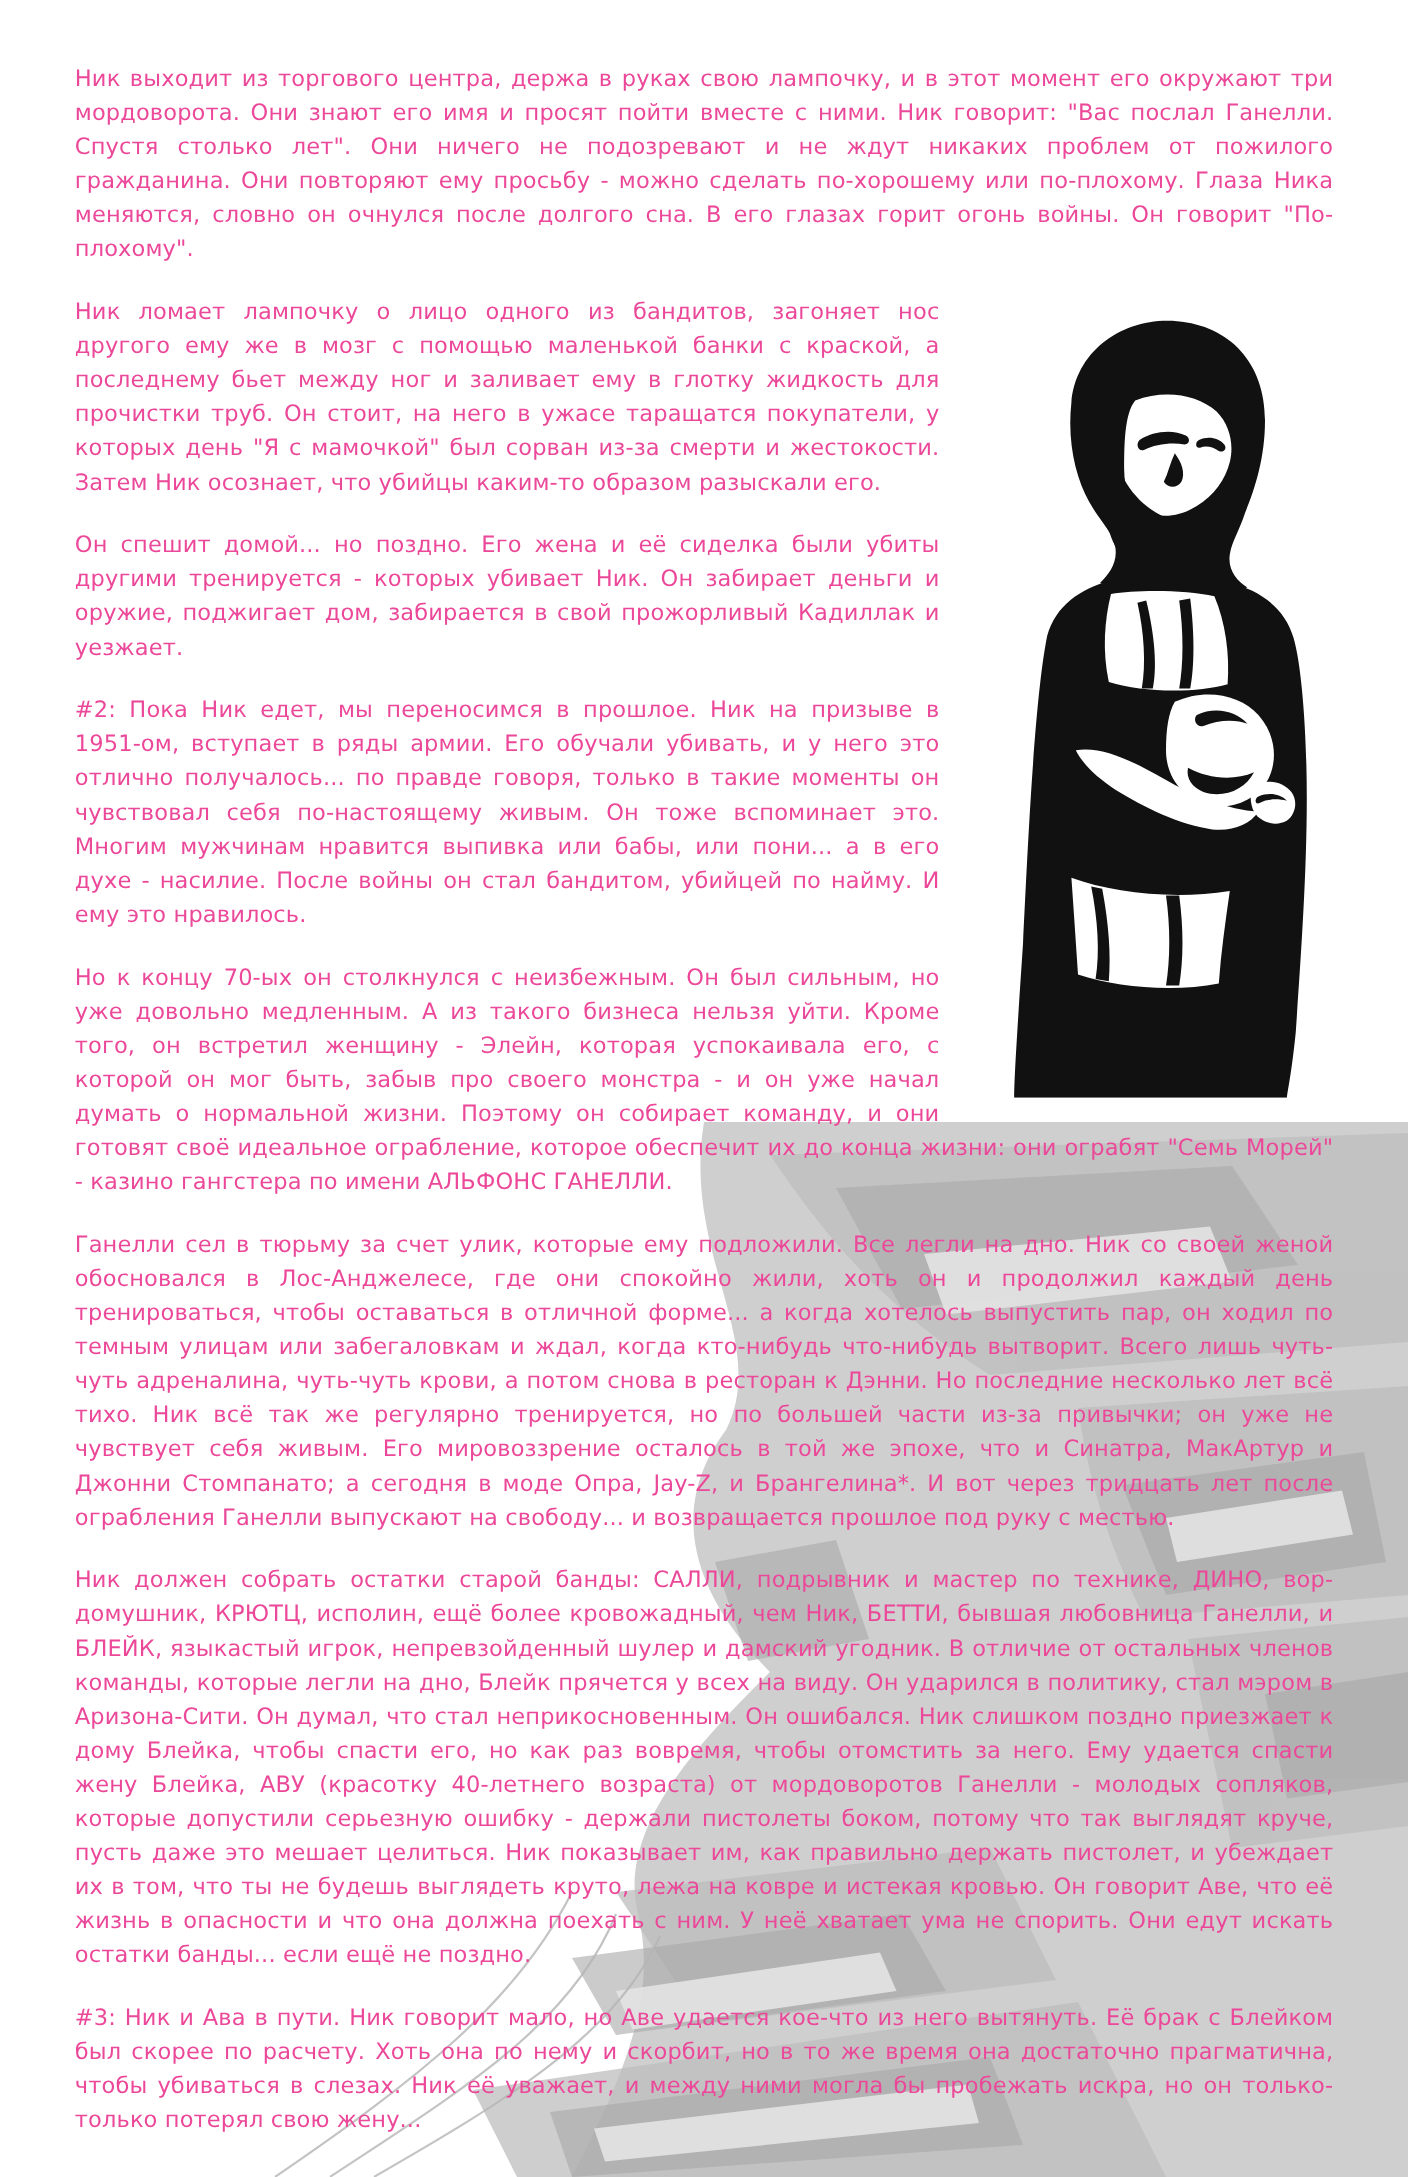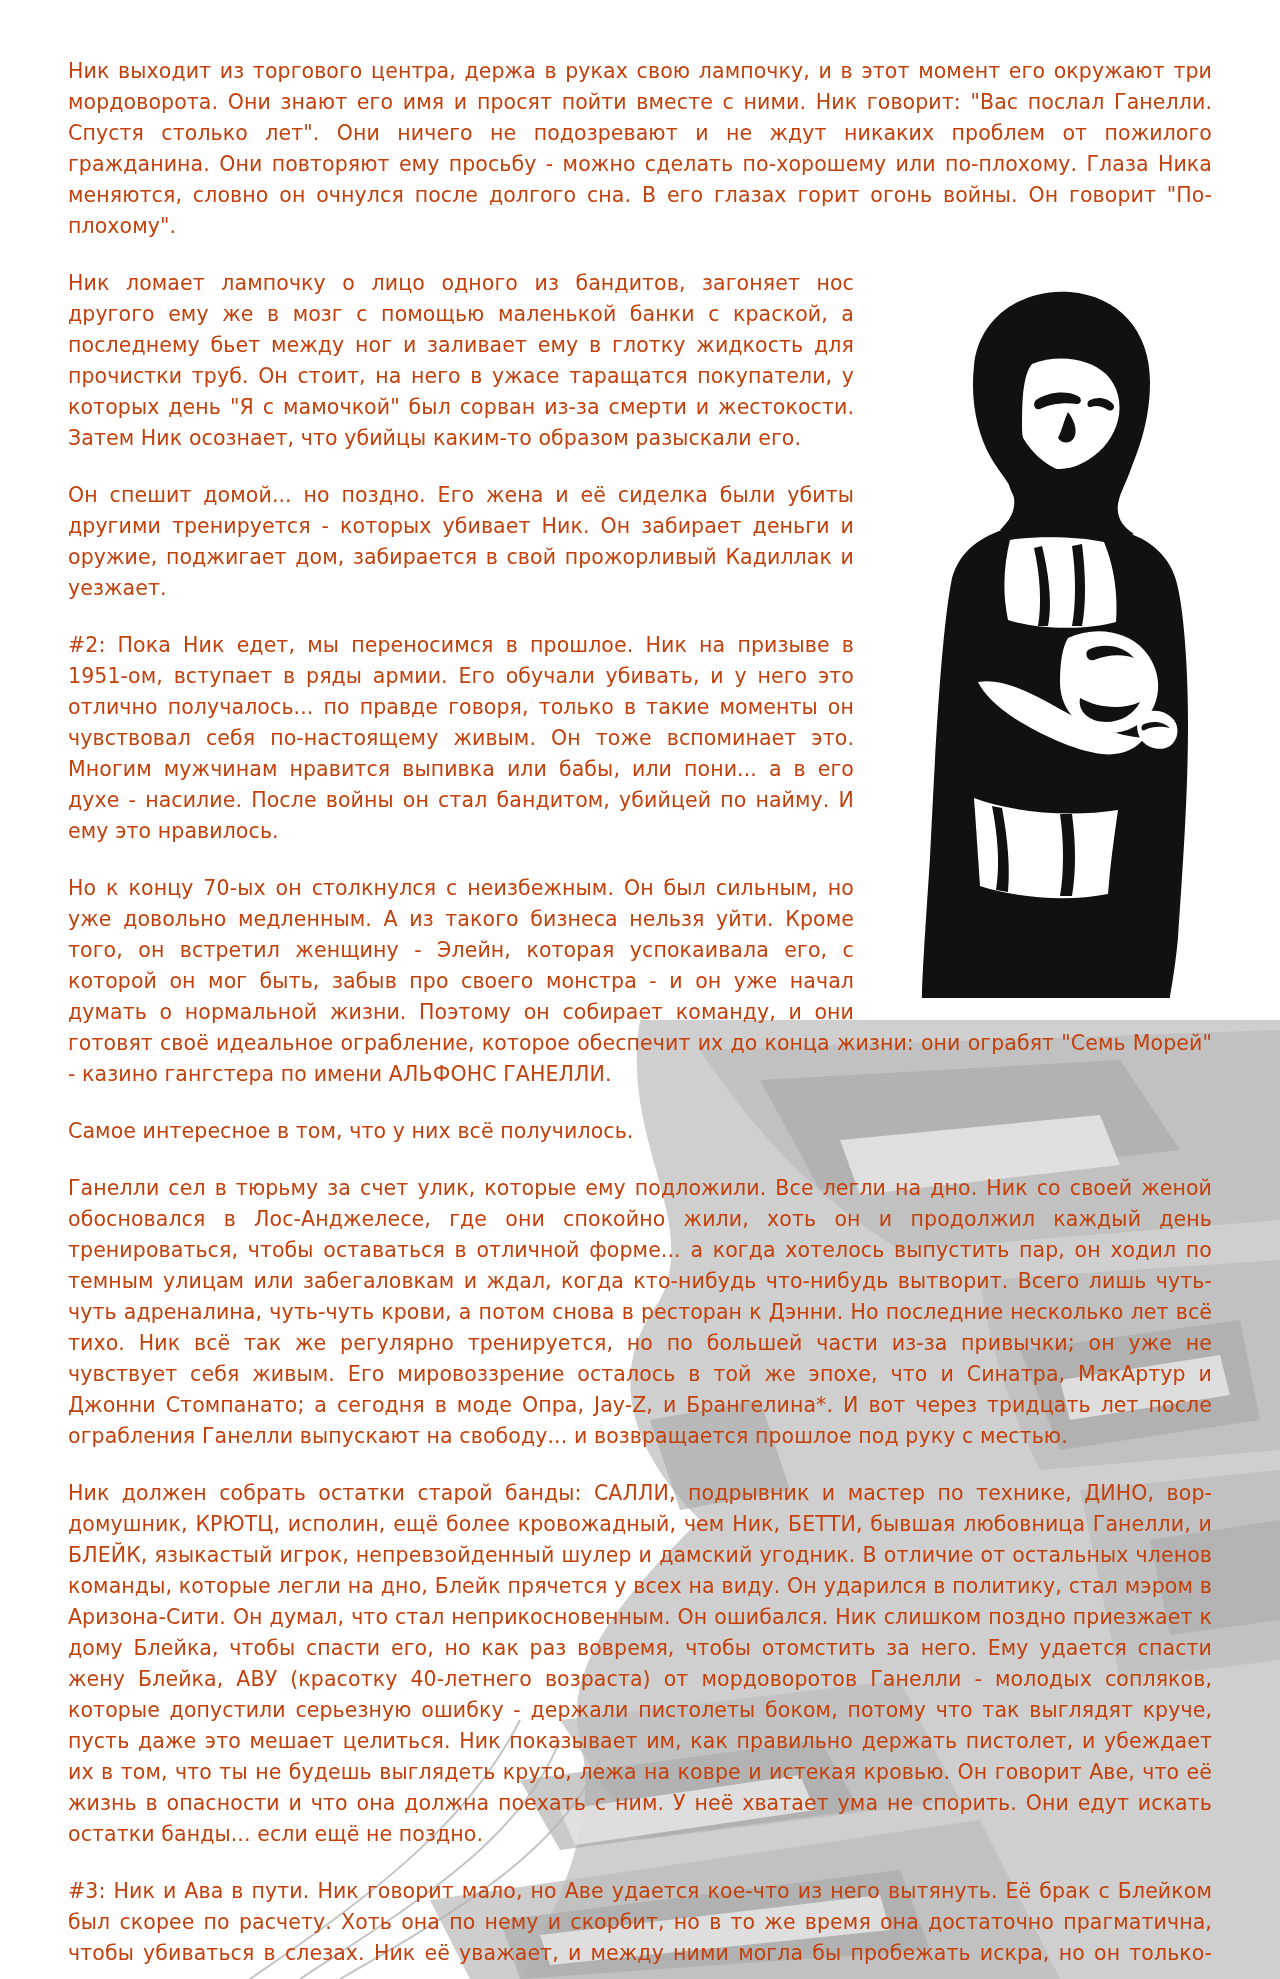--- a/index.html
+++ b/index.html
@@ -33,21 +33,21 @@
     position: relative;
     z-index: 5;
     padding: 56px 68px 0 68px;
     box-sizing: border-box;
     width: 1280px;
   }
   p.para {
     margin: 0 0 26px 0;
     font-size: 20.5px;
     line-height: 31px;
-    color: #c2410c;
+    color: #ec4899;
     text-align: justify;
     text-justify: inter-word;
     letter-spacing: 0.1px;
   }
   p.para:last-child { margin-bottom: 0; }
 
   
   .portrait {
     float: right;
     width: 330px;
@@ -145,19 +145,18 @@
       </svg>
     </div>
 
     <p class="para">Ник ломает лампочку о лицо одного из бандитов, загоняет нос другого ему же в мозг с помощью маленькой банки с краской, а последнему бьет между ног и заливает ему в глотку жидкость для прочистки труб. Он стоит, на него в ужасе таращатся покупатели, у которых день "Я с мамочкой" был сорван из-за смерти и жестокости. Затем Ник осознает, что убийцы каким-то образом разыскали его.</p>
     <p class="para">Он спешит домой... но поздно. Его жена и её сиделка были убиты другими тренируется - которых убивает Ник. Он забирает деньги и оружие, поджигает дом, забирается в свой прожорливый Кадиллак и уезжает.</p>
     <p class="para">#2: Пока Ник едет, мы переносимся в прошлое. Ник на призыве в 1951-ом, вступает в ряды армии. Его обучали убивать, и у него это отлично получалось... по правде говоря, только в такие моменты он чувствовал себя по-настоящему живым. Он тоже вспоминает это. Многим мужчинам нравится выпивка или бабы, или пони... а в его духе - насилие. После войны он стал бандитом, убийцей по найму. И ему это нравилось.</p>
     <p class="para">Но к концу 70-ых он столкнулся с неизбежным. Он был сильным, но уже довольно медленным. А из такого бизнеса нельзя уйти. Кроме того, он встретил женщину - Элейн, которая успокаивала его, с которой он мог быть, забыв про своего монстра - и он уже начал думать о нормальной жизни. Поэтому он собирает команду, и они готовят своё идеальное ограбление, которое обеспечит их до конца жизни: они ограбят "Семь Морей" - казино гангстера по имени АЛЬФОНС ГАНЕЛЛИ.</p>
 
     <div class="clearfix"></div>
 
-    <p class="para">Самое интересное  в том, что у них всё получилось.</p>
     <p class="para">Ганелли сел в тюрьму за счет улик, которые ему подложили. Все легли на дно. Ник со своей женой обосновался в Лос-Анджелесе, где они спокойно жили, хоть он и продолжил каждый день тренироваться, чтобы оставаться в отличной форме... а когда хотелось выпустить пар, он ходил по темным улицам или забегаловкам и ждал, когда кто-нибудь что-нибудь вытворит. Всего лишь чуть-чуть адреналина, чуть-чуть крови, а потом снова в ресторан к Дэнни. Но последние несколько лет всё тихо. Ник всё так же регулярно тренируется, но по большей части из-за привычки; он уже не чувствует себя живым. Его мировоззрение осталось в той же эпохе, что и Синатра, МакАртур и Джонни Стомпанато; а сегодня в моде Опра, Jay-Z, и Брангелина*. И вот через тридцать лет после ограбления Ганелли выпускают на свободу... и возвращается прошлое под руку с местью.</p>
     <p class="para">Ник должен собрать остатки старой банды: САЛЛИ, подрывник и мастер по технике, ДИНО, вор-домушник, КРЮТЦ, исполин, ещё более кровожадный, чем Ник, БЕТТИ, бывшая любовница Ганелли, и БЛЕЙК, языкастый игрок, непревзойденный шулер и дамский угодник. В отличие от остальных членов команды, которые легли на дно, Блейк прячется у всех на виду. Он ударился в политику, стал мэром в Аризона-Сити. Он думал, что стал неприкосновенным. Он ошибался. Ник слишком поздно приезжает к дому Блейка, чтобы спасти его, но как раз вовремя, чтобы отомстить за него. Ему удается спасти жену Блейка, АВУ (красотку 40-летнего возраста) от мордоворотов Ганелли - молодых сопляков, которые допустили серьезную ошибку - держали пистолеты боком, потому что так выглядят круче, пусть даже это мешает целиться. Ник показывает им, как правильно держать пистолет, и убеждает их в том, что ты не будешь выглядеть круто, лежа на ковре и истекая кровью. Он говорит Аве, что её жизнь в опасности и что она должна поехать с ним. У неё хватает ума не спорить. Они едут искать остатки банды... если ещё не поздно.</p>
     <p class="para">#3: Ник и Ава в пути. Ник говорит мало, но Аве удается кое-что из него вытянуть. Её брак с Блейком был скорее по расчету. Хоть она по нему и скорбит, но в то же время она достаточно прагматична, чтобы убиваться в слезах. Ник её уважает, и между ними могла бы пробежать искра, но он только-только потерял свою жену...</p>
 
   </div>
 </div>
 
 </body></html>

